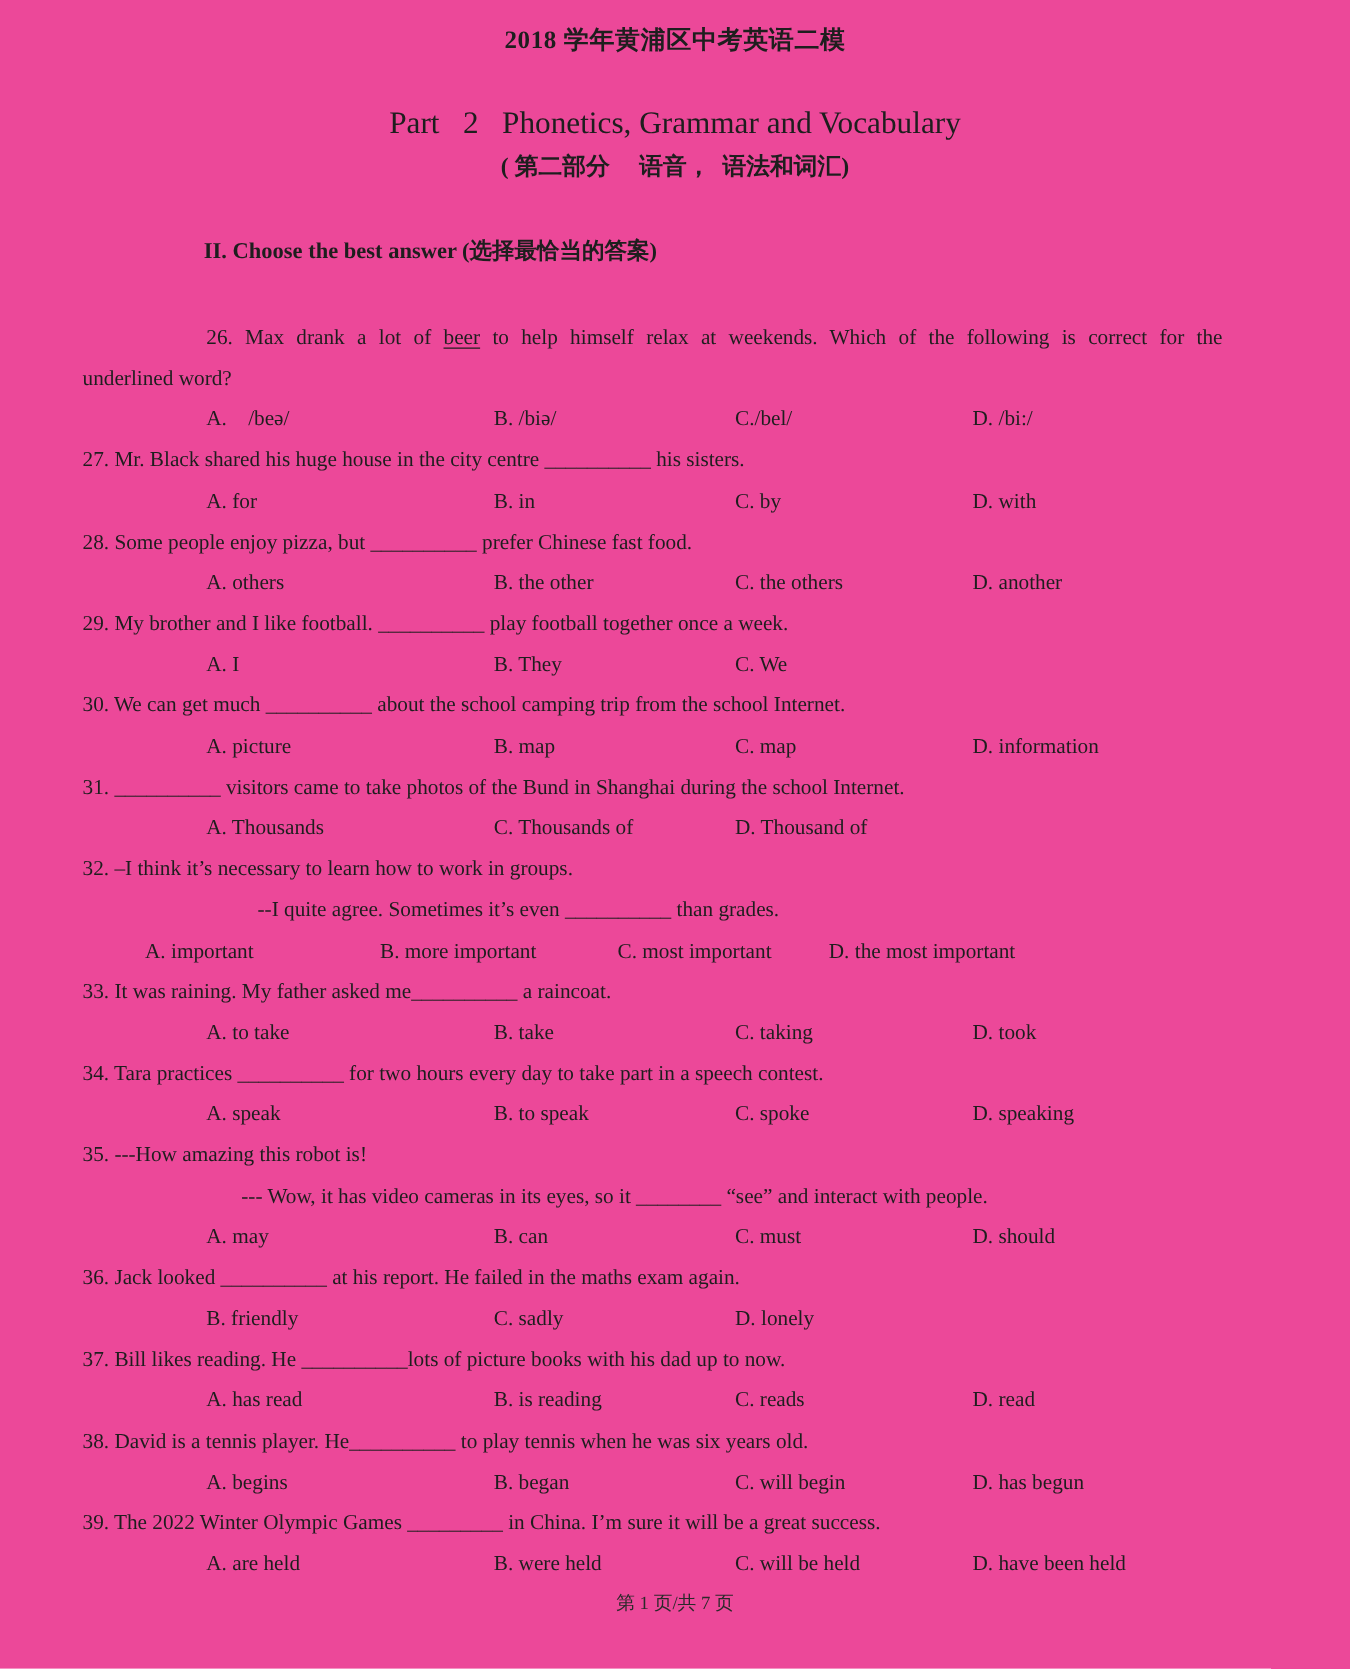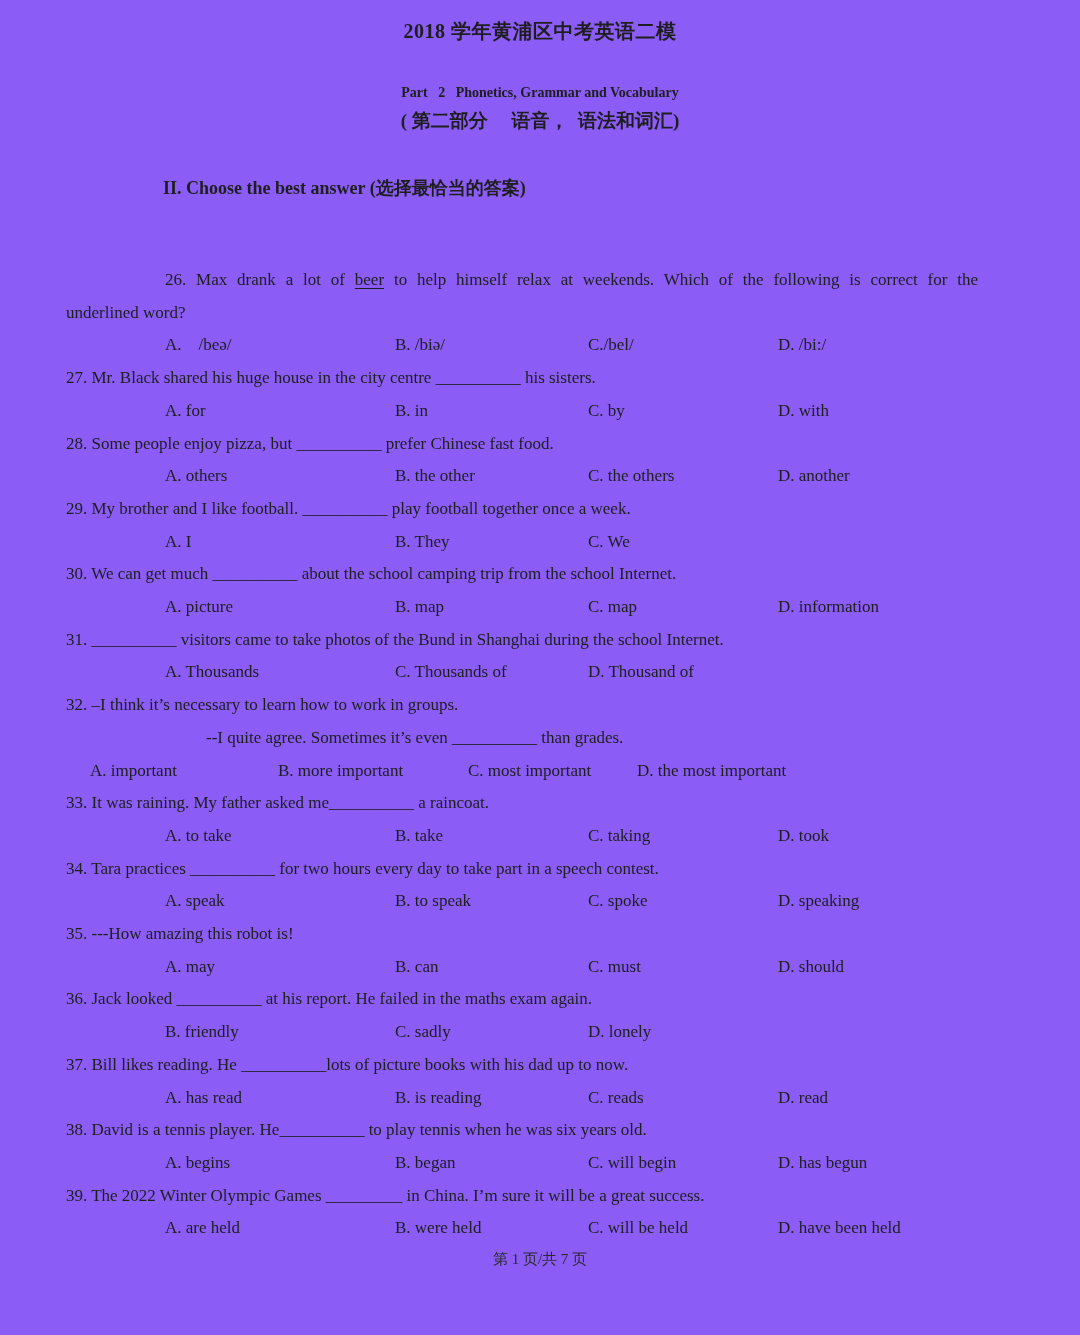--- a/index.html
+++ b/index.html
@@ -2,57 +2,57 @@
 <html><head>
 <meta charset="utf-8">
 <style>
   * { margin: 0; padding: 0; box-sizing: border-box; }
   html, body { background: #ffffff; }
   .page {
     position: relative;
     width: 1080px;
     height: 1335px;
     margin: 0 auto;
-    background: #8b5cf6;
+    background: #ec4899;
     color: #1e1e1e;
     font-family: "Liberation Serif", "DejaVu Serif", serif;
     font-size: 17px;
     overflow: hidden;
   }
   .doc-title {
     padding-top: 18px;
     text-align: center;
     font-weight: bold;
     font-size: 20px;
     letter-spacing: 0.5px;
     white-space: pre;
   }
   .part-en {
     margin-top: 40px;
     text-align: center;
-    font-weight: bold;
-    font-size: 14px;
+    font-weight: normal;
+    font-size: 25px;
     white-space: pre;
   }
   .part-zh {
     margin-top: 7px;
     text-align: center;
     font-weight: bold;
     font-size: 19px;
     white-space: pre;
   }
   .section-heading {
     margin-top: 42px;
     padding-left: 163px;
     font-weight: bold;
     font-size: 18px;
     white-space: pre;
   }
   .questions {
-    margin-top: 64px;
+    margin-top: 42px;
     line-height: 32.7px;
   }
   .qline {
     padding-left: 66px;
     padding-right: 100px;
     white-space: pre;
   }
   .qwrap {
     padding-left: 165px;
     padding-right: 102px;
@@ -64,21 +64,21 @@
   .indent-mid  { padding-left: 193px; }   
   .u { text-decoration: underline; text-underline-offset: 3px; }
   .opts {
     display: grid;
     grid-template-columns: 230px 193px 190px auto;
     padding-left: 165px;
     padding-right: 40px;
   }
   .opts-q32 {
     grid-template-columns: 188px 190px 169px auto;
-    padding-left: 90px;
+    padding-left: 116px;
   }
   .opt { white-space: pre; }
   .footer {
     margin-top: 5px;
     text-align: center;
     font-size: 15px;
     color: #2a2a2a;
     white-space: pre;
   }
 </style>
@@ -160,20 +160,21 @@
 
     <div class="qline">34. Tara practices __________ for two hours every day to take part in a speech contest.</div>
     <div class="opts">
       <span class="opt">A. speak</span>
       <span class="opt">B. to speak</span>
       <span class="opt">C. spoke</span>
       <span class="opt">D. speaking</span>
     </div>
 
     <div class="qline">35. ---How amazing this robot is!</div>
+    <div class="qline indent-mid">--- Wow, it has video cameras in its eyes, so it ________ “see” and interact with people.</div>
     <div class="opts">
       <span class="opt">A. may</span>
       <span class="opt">B. can</span>
       <span class="opt">C. must</span>
       <span class="opt">D. should</span>
     </div>
 
     <div class="qline">36. Jack looked __________ at his report. He failed in the maths exam again.</div>
     <div class="opts">
       <span class="opt">B. friendly</span>

